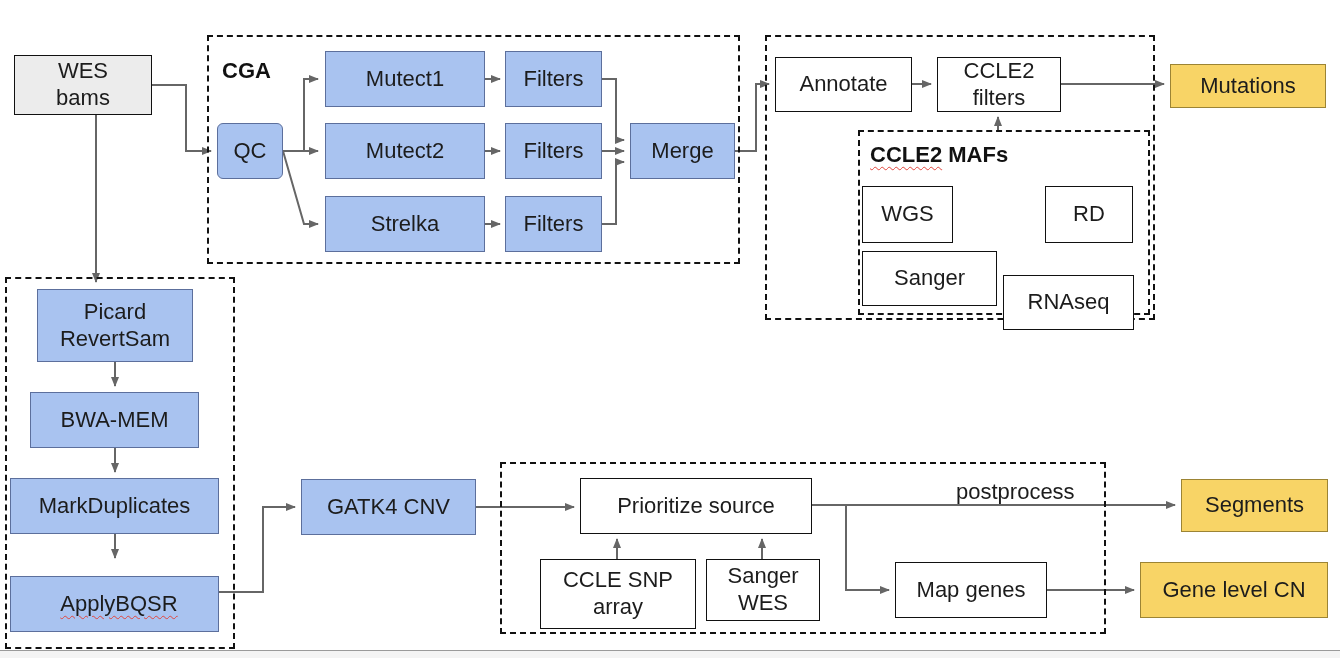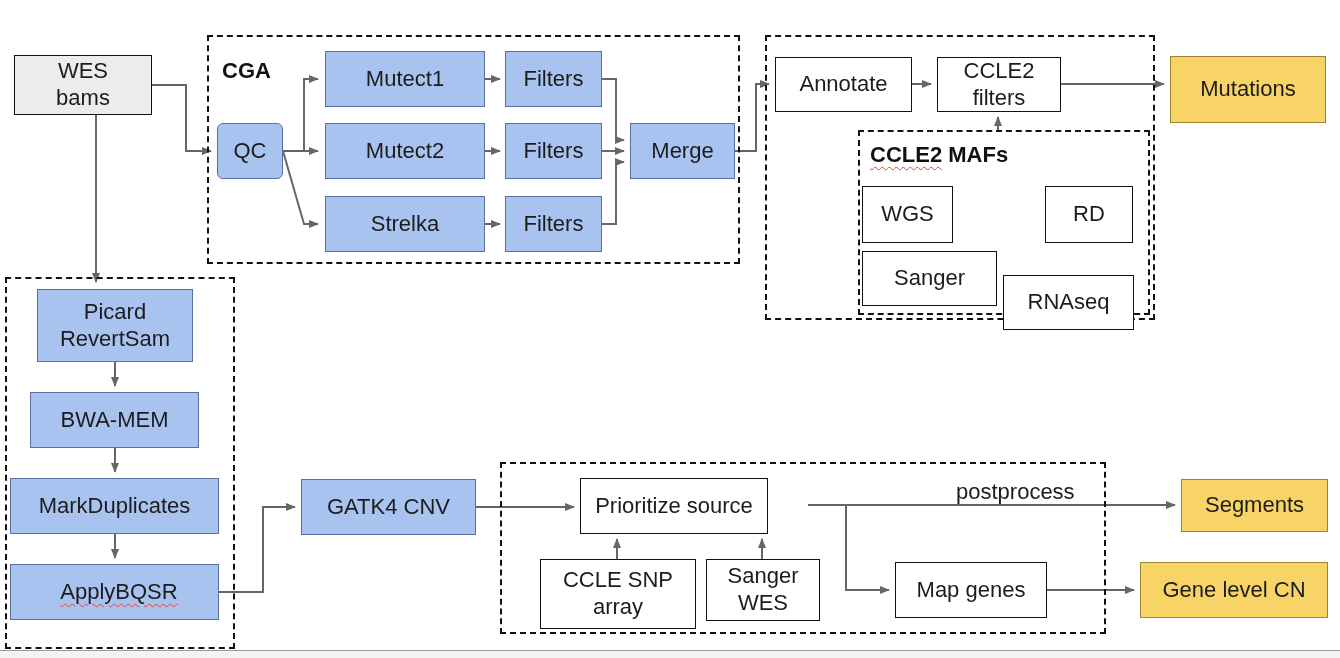--- a/index.html
+++ b/index.html
@@ -124,30 +124,30 @@
   <div class="node blue" style="left:630px; top:123px; width:105px; height:56px;">Merge</div>
 
   <div class="node white" style="left:775px; top:57px; width:137px; height:55px;">Annotate</div>
   <div class="node white" style="left:937px; top:57px; width:124px; height:55px;">CCLE2
 filters</div>
   <div class="node white" style="left:862px; top:186px; width:91px; height:57px;">WGS</div>
   <div class="node white" style="left:1045px; top:186px; width:88px; height:57px;">RD</div>
   <div class="node white" style="left:862px; top:251px; width:135px; height:55px;">Sanger</div>
   <div class="node white" style="left:1003px; top:251px; width:131px; height:55px;margin-top:24px;">RNAseq</div>
 
-  <div class="node yellow" style="left:1170px; top:56px; width:156px; height:67px;">Mutations</div>
+  <div class="node yellow" style="left:1170px; top:64px; width:156px; height:44px;">Mutations</div>
 
   <div class="node blue" style="left:37px; top:289px; width:156px; height:73px;">Picard
 RevertSam</div>
   <div class="node blue" style="left:30px; top:392px; width:169px; height:56px;">BWA-MEM</div>
   <div class="node blue" style="left:10px; top:478px; width:209px; height:56px;">MarkDuplicates</div>
-  <div class="node blue" style="left:10px; top:564px; width:209px; height:56px;padding-left:9px;"><span class="wavy">ApplyBQSR</span></div>
+  <div class="node blue" style="left:10px; top:576px; width:209px; height:56px;padding-left:9px;"><span class="wavy">ApplyBQSR</span></div>
 
   <div class="node blue" style="left:301px; top:479px; width:175px; height:56px;">GATK4 CNV</div>
-  <div class="node white" style="left:580px; top:478px; width:188px; height:56px;">Prioritize source</div>
+  <div class="node white" style="left:580px; top:478px; width:232px; height:56px;">Prioritize source</div>
   <div class="node white" style="left:540px; top:559px; width:156px; height:70px;">CCLE SNP
 array</div>
   <div class="node white" style="left:706px; top:559px; width:114px; height:62px;">Sanger
 WES</div>
   <div class="node white" style="left:895px; top:562px; width:152px; height:56px;">Map genes</div>
 
   <div class="node yellow" style="left:1181px; top:479px; width:147px; height:53px;">Segments</div>
   <div class="node yellow" style="left:1140px; top:562px; width:188px; height:56px;text-align:center;">Gene level CN</div>
 
   <div class="bottom-strip"></div>

